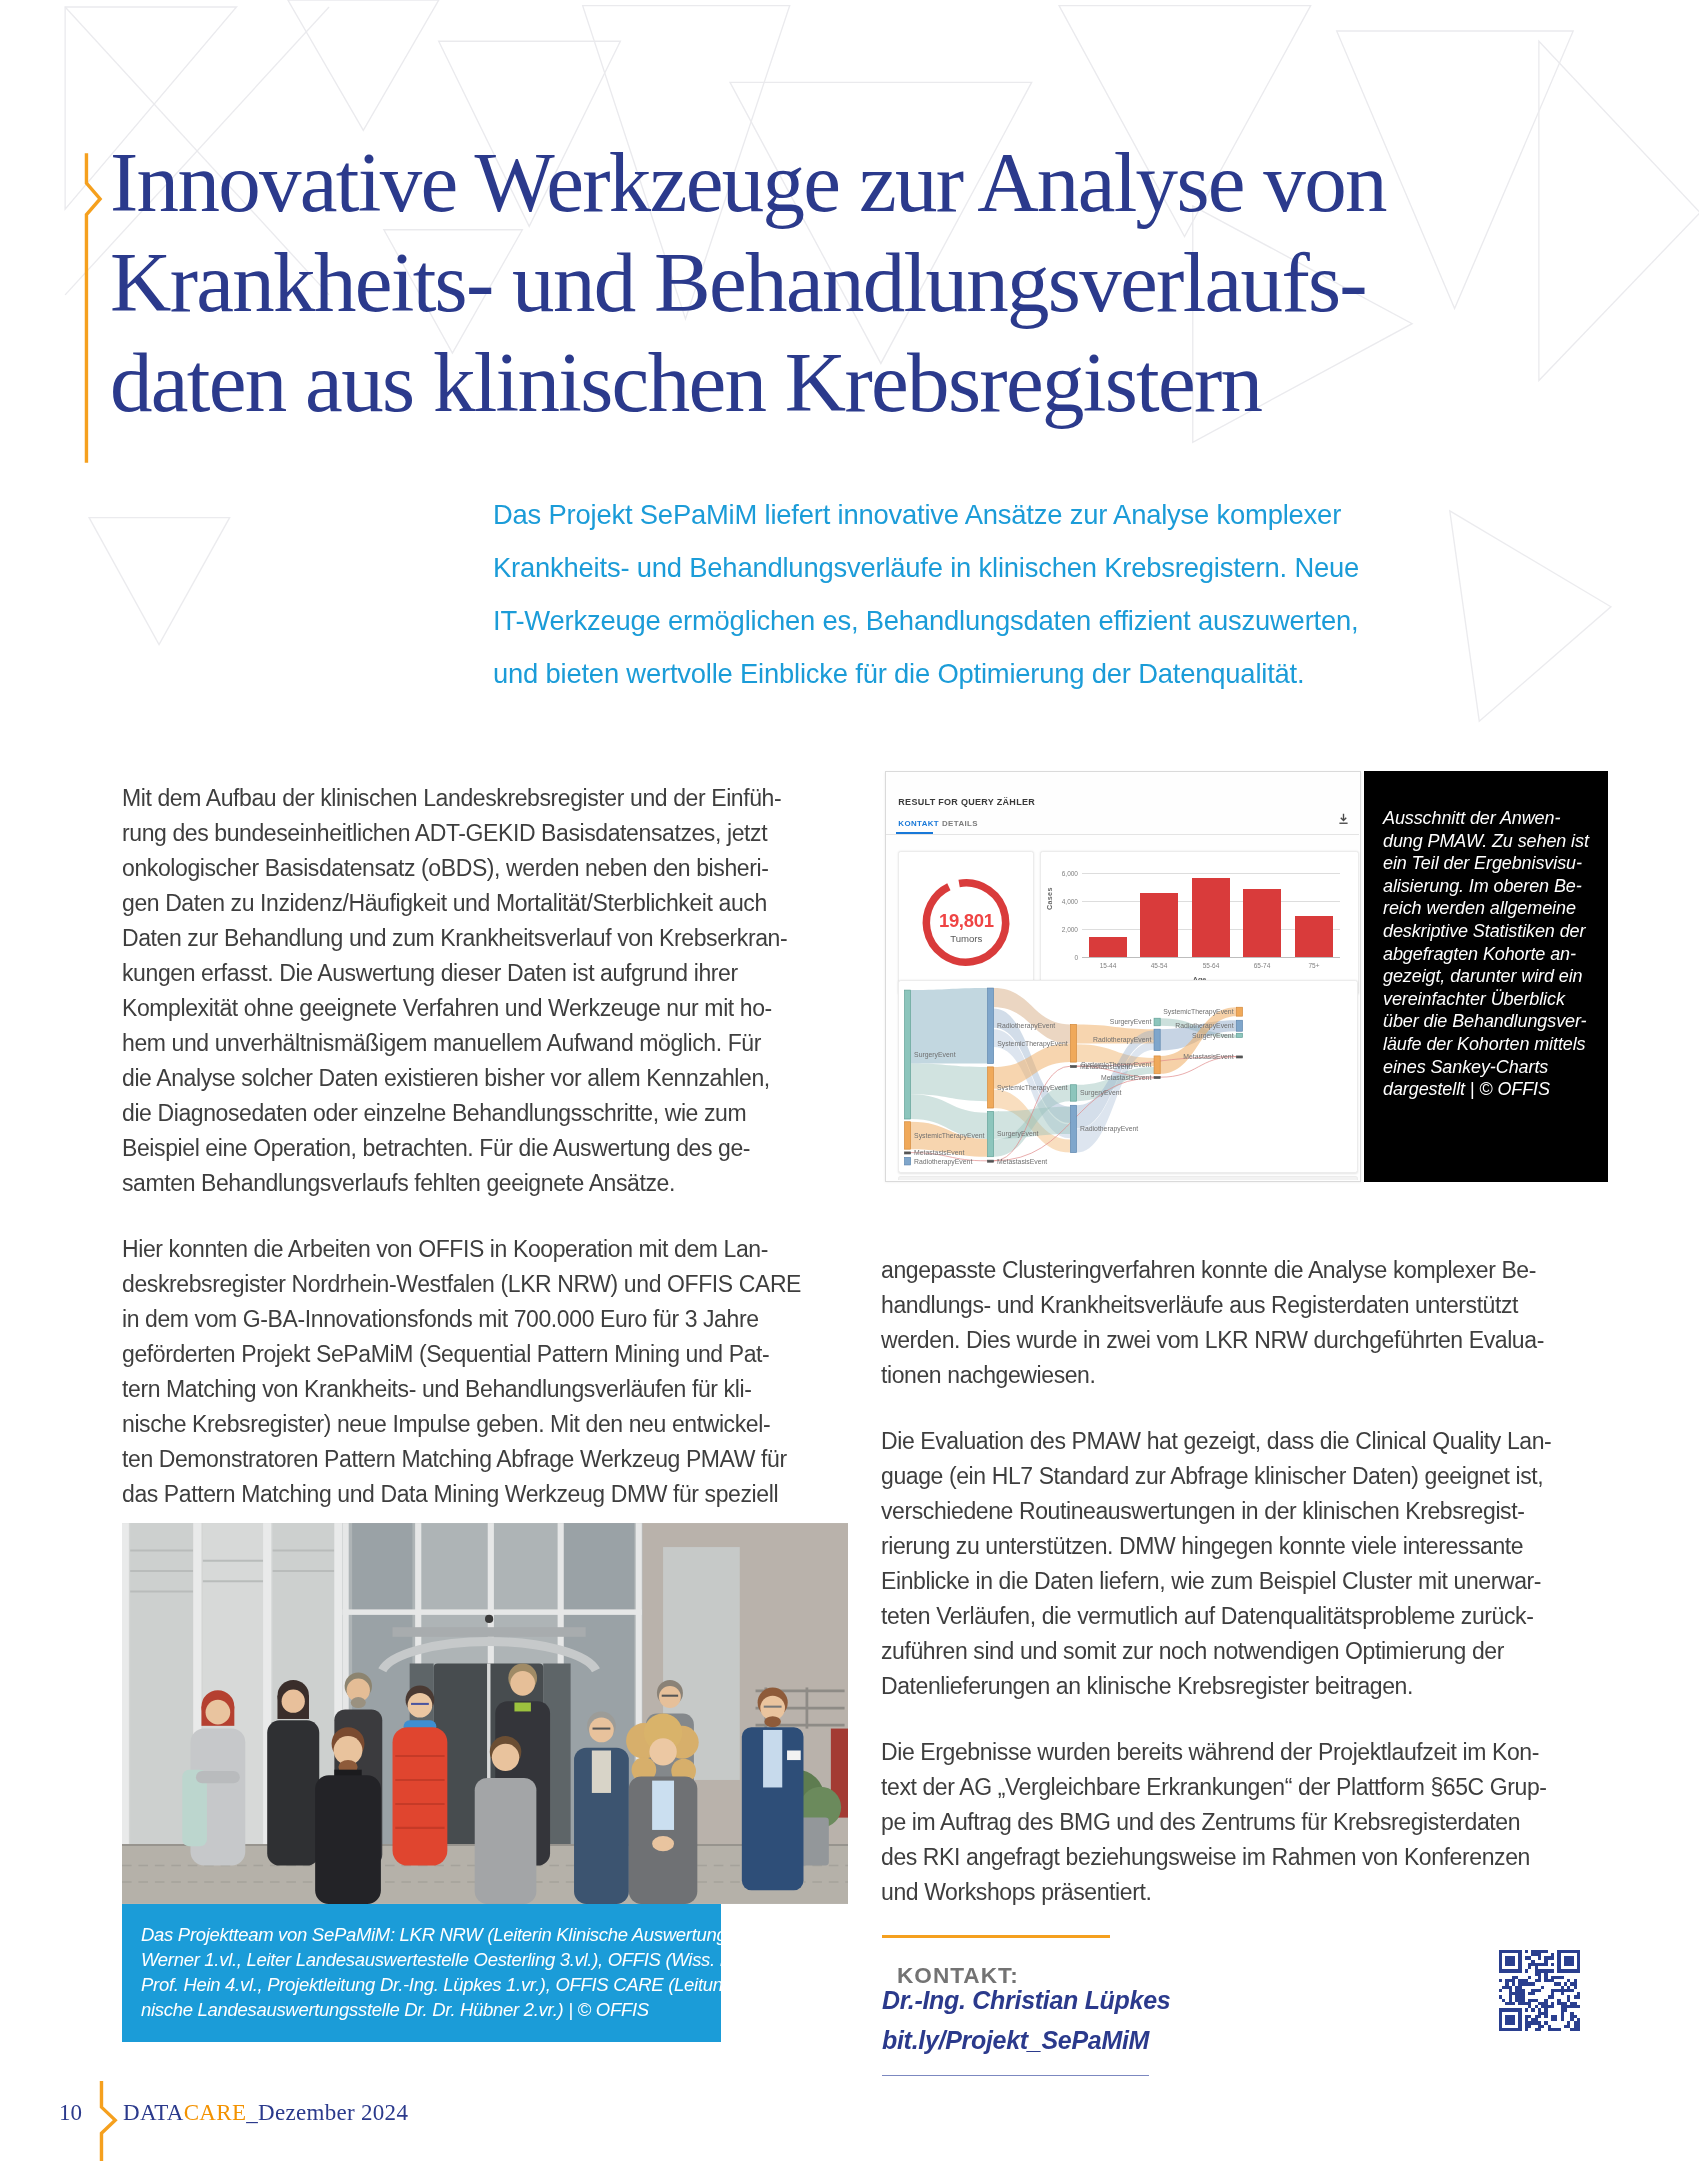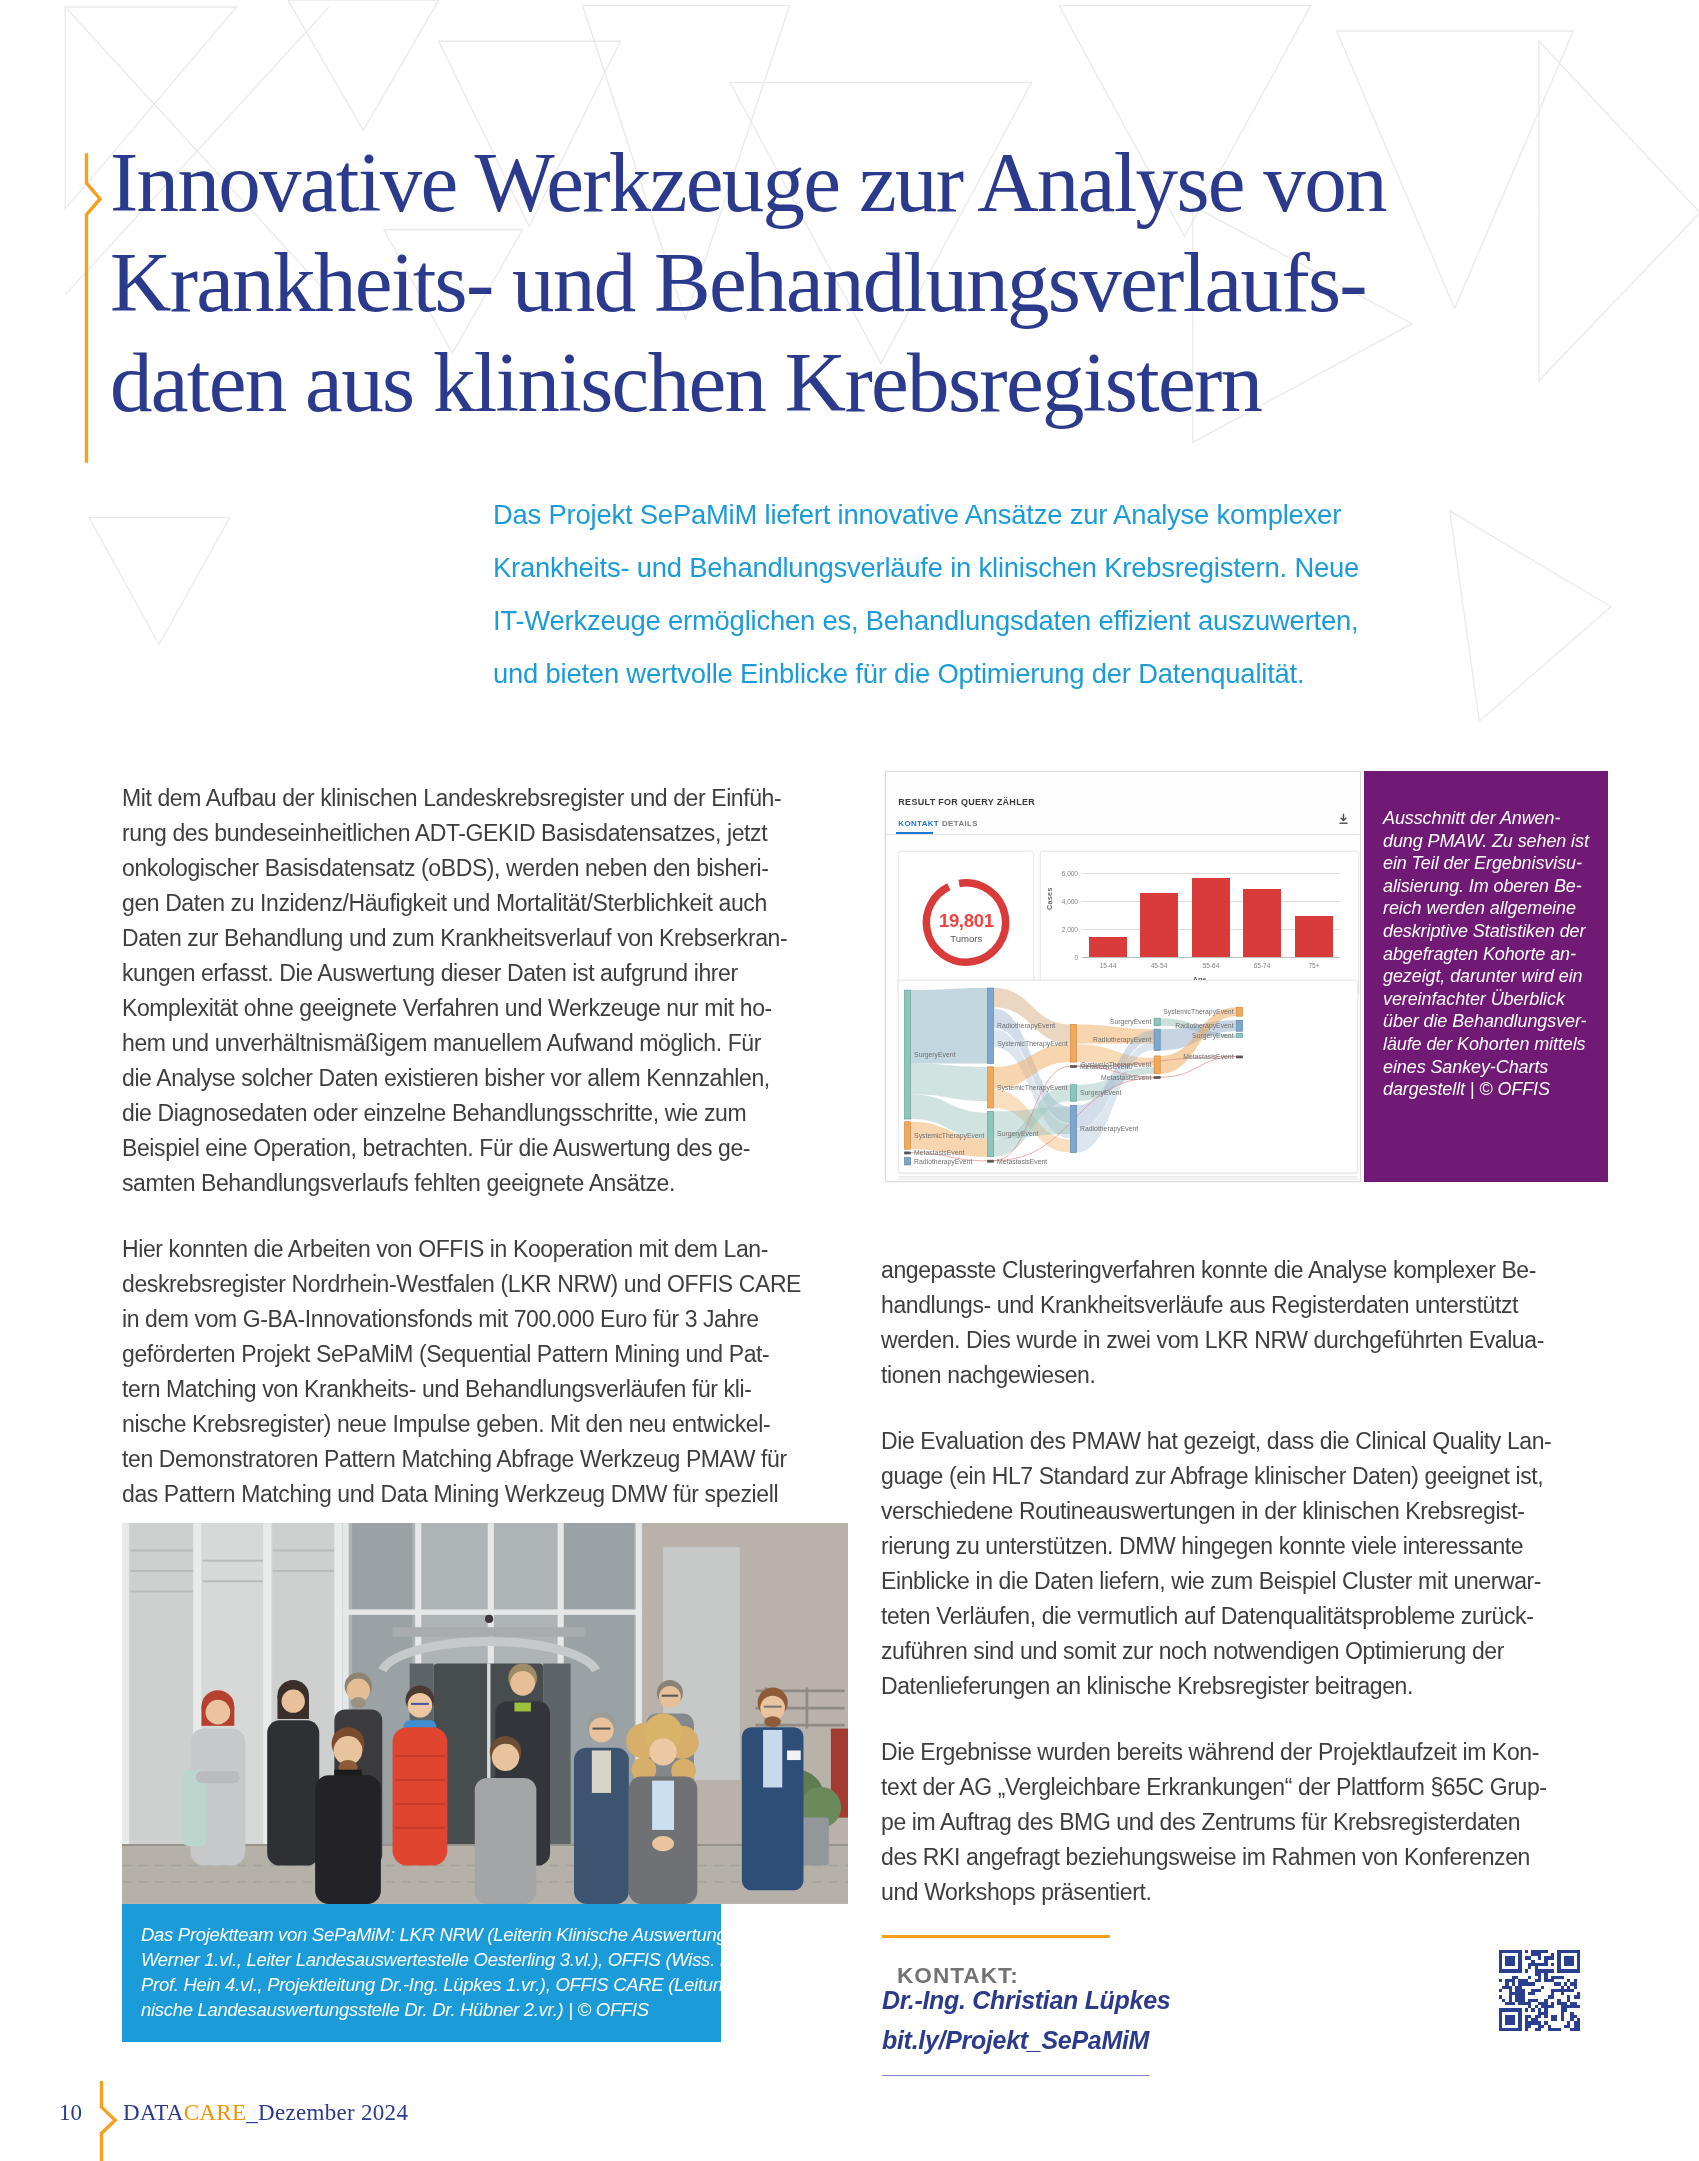--- a/index.html
+++ b/index.html
@@ -59,21 +59,21 @@
   .bar{position:absolute;bottom:0;width:38px;background:#D93B3B;}
   .bar-xlabel{position:absolute;top:110px;width:52px;text-align:center;font-size:6.5px;color:#808080;}
   .bar-axislabel{position:absolute;left:0;top:123px;width:317px;text-align:center;
     font-size:7.2px;font-weight:700;color:#5A5A5A;}
   .sankey-card{left:12.3px;top:208px;width:458px;height:191px;overflow:hidden;}
   .next-card-strip{position:absolute;left:12.3px;top:404px;width:458px;height:3.4px;
     background:#F2F2F2;border:0.7px solid #ECECEC;border-bottom:none;border-radius:2.7px 2.7px 0 0;}
 
   
   .app-caption-box{position:absolute;left:1364px;top:771px;width:244px;height:411px;
-    background:#701a75;}
+    background:#000000;}
   .app-caption-text{position:absolute;left:19px;top:36px;width:212px;margin:0;
     font-size:18px;line-height:22.6px;font-style:italic;color:#FFFFFF;
     letter-spacing:-0.1px;white-space:pre-line;}
   .photo-caption-box{position:absolute;left:122px;top:1904px;width:599px;height:138px;
     background:#1B9CD8;}
   .photo-caption-text{position:absolute;left:19px;top:18px;width:691px;margin:0;
     font-size:18.5px;line-height:25px;font-style:italic;color:#FFFFFF;
     letter-spacing:-0.3px;white-space:pre-line;}
 
   

